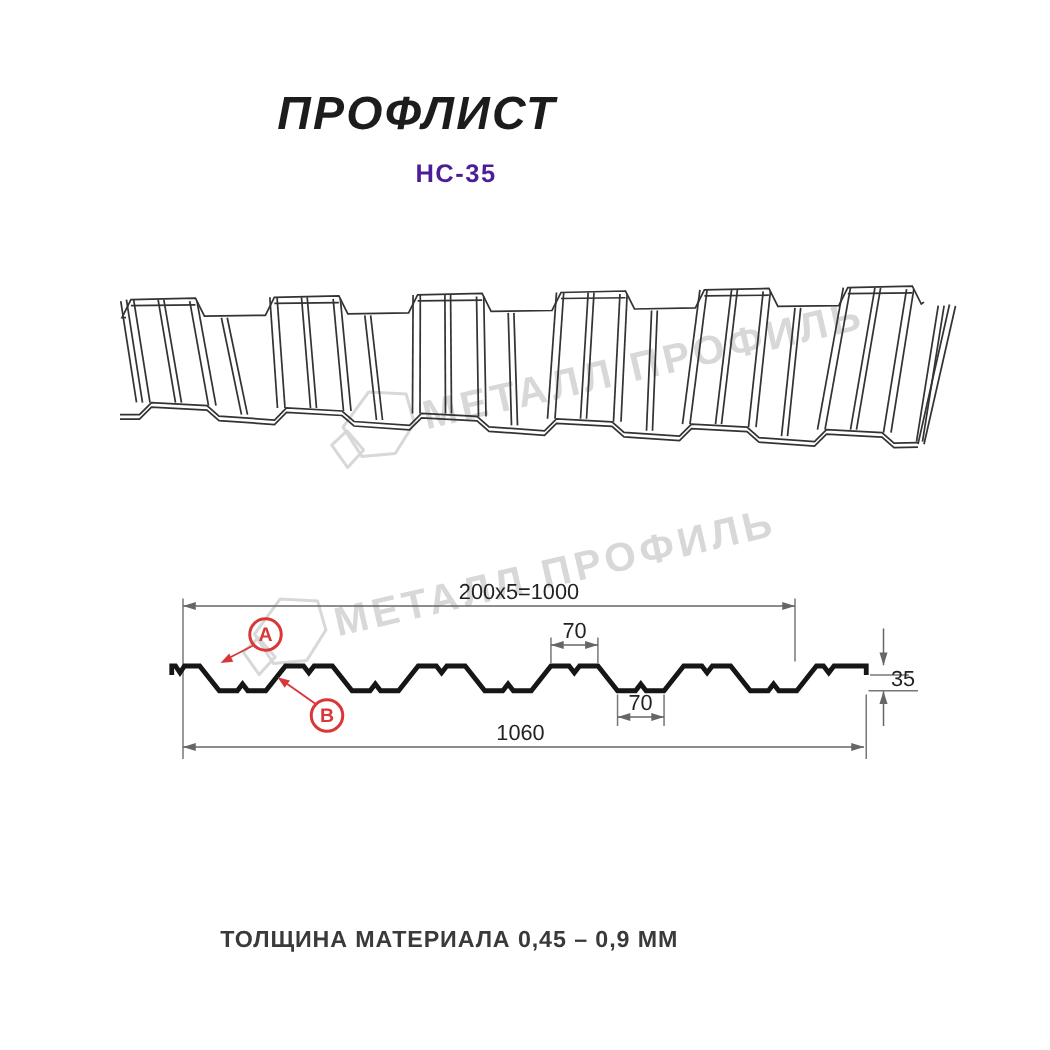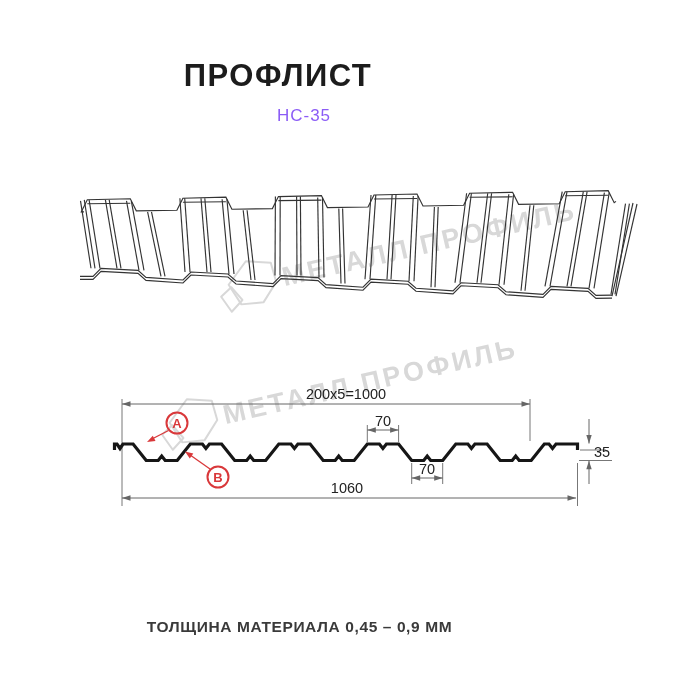--- a/index.html
+++ b/index.html
@@ -2,25 +2,25 @@
 <html style="--accent: #d9383a; --wm: #d8d8d8;"><head>
 <meta charset="utf-8">
 <style>
   html,body{margin:0;padding:0;}
   body{
     width:700px;height:700px;background:#ffffff;overflow:hidden;position:relative;
     font-family:"Liberation Sans", sans-serif;
   }
   .page-title{
     position:absolute;top:58px;left:0;width:556px;text-align:center;
-    font-size:31px;font-weight:700;letter-spacing:1.5px;color:#1c1c1c;
+    font-size:31px;font-weight:700;letter-spacing:1.5px;color:#1c1c1c;font-style:italic;
   }
   .page-subtitle{
     position:absolute;top:106px;left:0;width:608px;text-align:center;
-    font-size:17px;font-weight:400;letter-spacing:1px;color:#8b5cf6;
+    font-size:17px;font-weight:700;letter-spacing:1px;color:#4c1d95;
   }
   .footer-note{
     position:absolute;top:618px;left:0;width:599px;text-align:center;
     font-size:15.5px;font-weight:700;letter-spacing:.6px;color:#3a3a3a;
   }
   svg#scene{position:absolute;left:0;top:0;}
   .wm-text{
     font-family:"Liberation Sans", sans-serif;
     font-size:27px;font-weight:700;letter-spacing:3px;
     fill:var(--wm,#d8d8d8);

